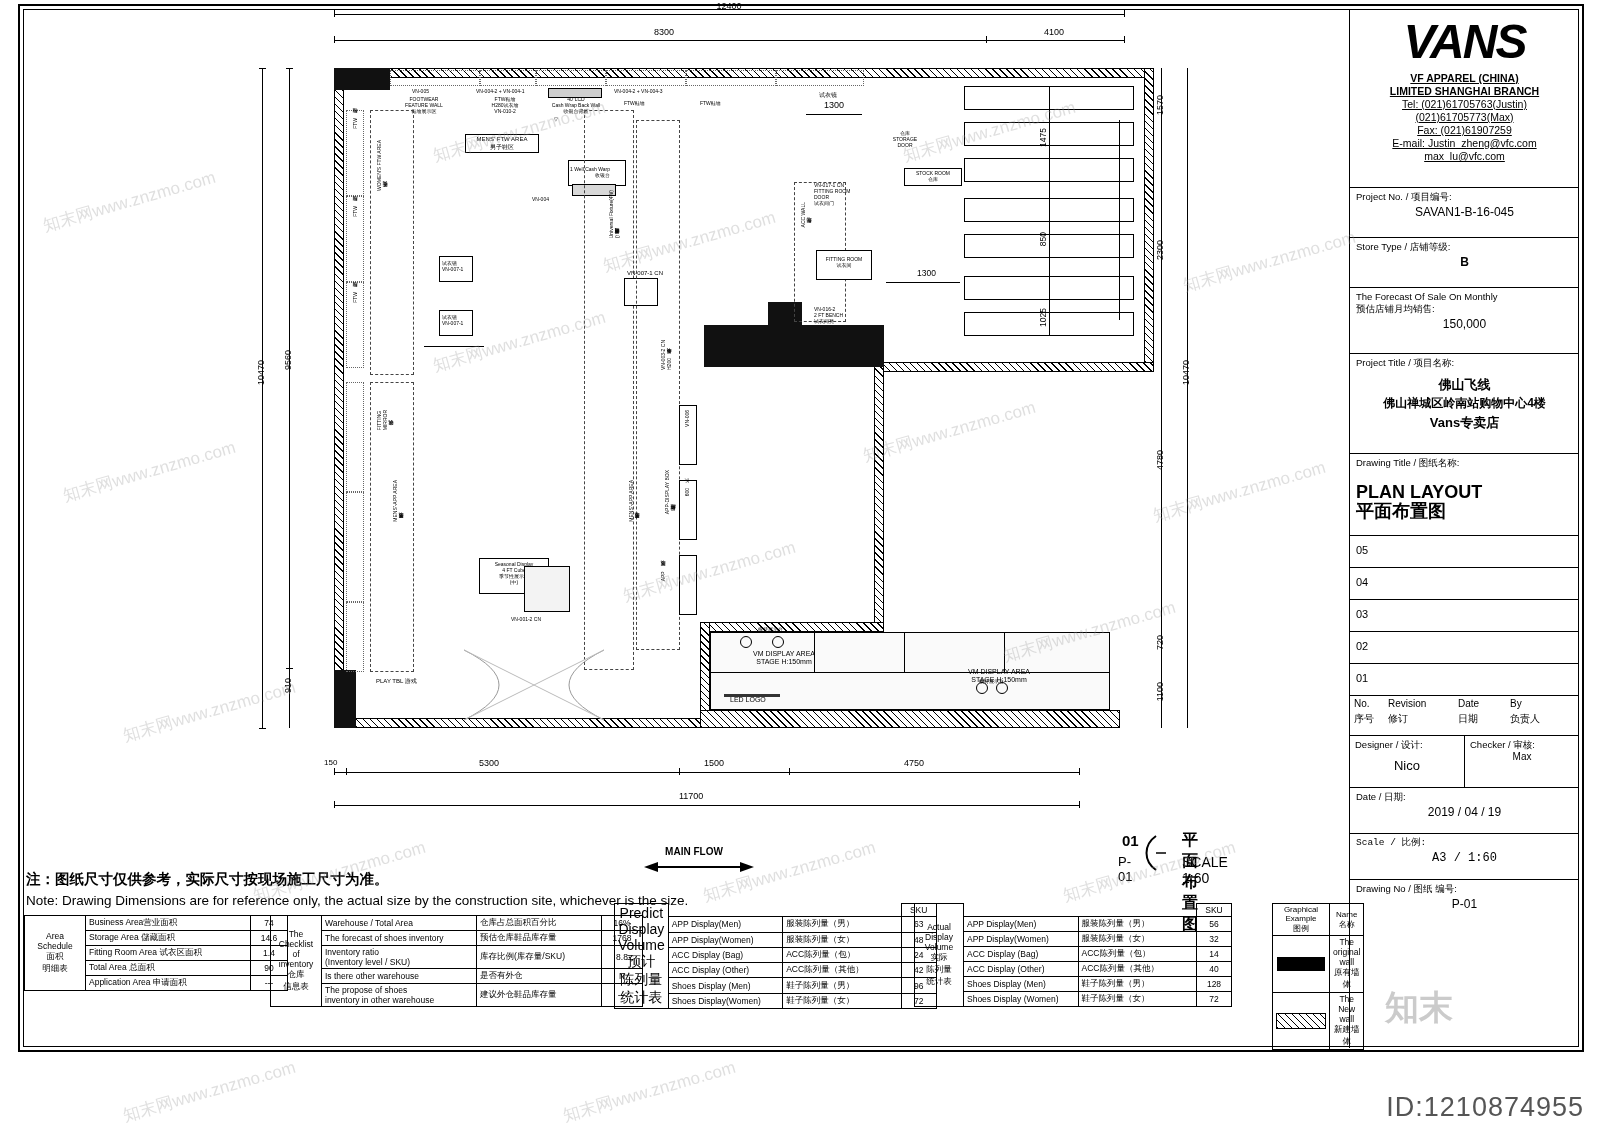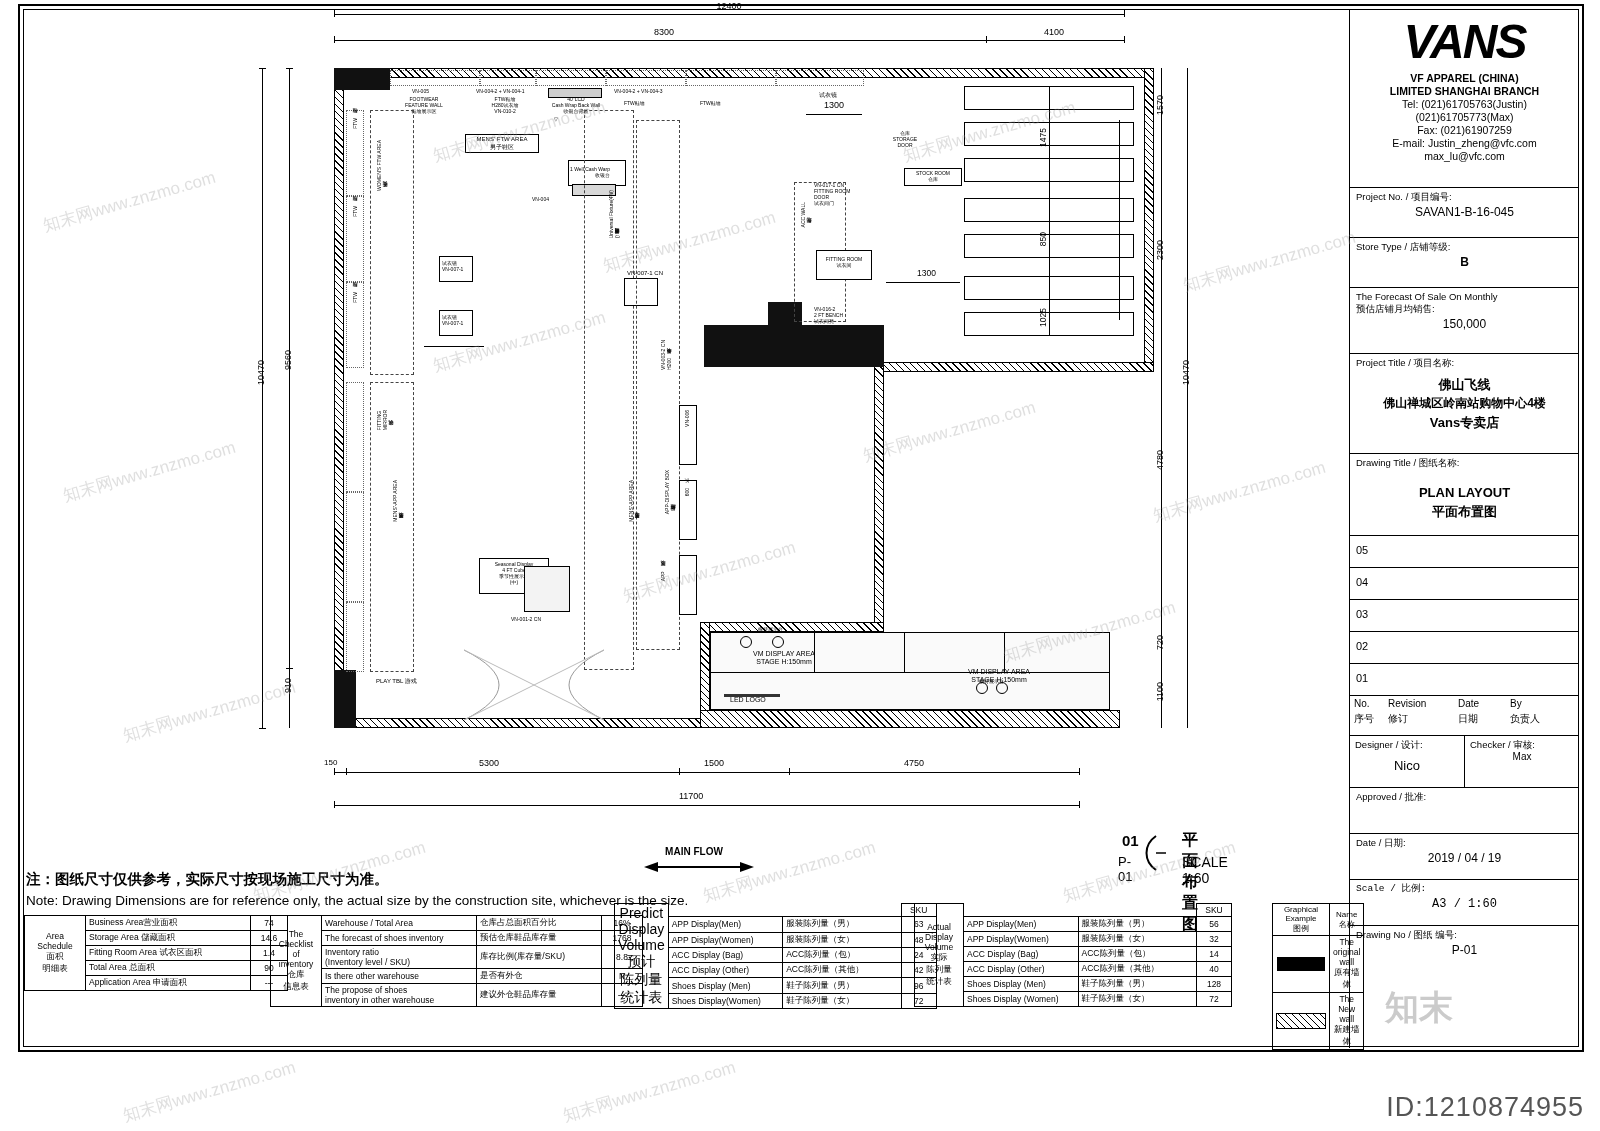--- a/index.html
+++ b/index.html
@@ -527,21 +527,21 @@
 新建墙体</td>
     </tr>
   </tbody>
     </table>
 </div>
 
 <div id="titleblock">
 
   <div class="tbrow" style="height:178px;padding-top:8px;">
     <div class="vanslogo">VANS</div>
-    <div style="text-align:center;font-size:10.5px;line-height:13px;margin-top:6px;">
+    <div style="text-align:center;font-size:10.5px;line-height:13px;margin-top:6px;text-decoration:underline;">
       <div class="bold">VF APPAREL (CHINA)</div>
       <div class="bold">LIMITED SHANGHAI BRANCH</div>
       <div>Tel: (021)61705763(Justin)</div>
       <div>(021)61705773(Max)</div>
       <div>Fax: (021)61907259</div>
       <div>E-mail: Justin_zheng@vfc.com</div>
       <div>max_lu@vfc.com</div>
     </div>
   </div>
 
@@ -565,21 +565,21 @@
     <div class="tblabel">Project  Title / 项目名称:</div>
     <div style="text-align:center;font-size:13px;line-height:19px;font-weight:bold;margin-top:6px;">
       <div>佛山飞线</div>
       <div style="font-size:12px;">佛山禅城区岭南站购物中心4楼</div>
       <div>Vans专卖店</div>
     </div>
   </div>
 
   <div class="tbrow" style="height:82px;">
     <div class="tblabel">Drawing Title / 图纸名称:</div>
-    <div style="text-align:center;font-size:13px;line-height:19px;font-weight:bold;margin-top:14px;">
+    <div style="font-size:18px;line-height:19px;font-weight:bold;margin-top:14px;">
       <div>PLAN LAYOUT</div>
       <div>平面布置图</div>
     </div>
   </div>
 
   <div class="tbrow" style="height:32px;padding-top:8px;font-size:11px;"><span>05</span></div>
   <div class="tbrow" style="height:32px;padding-top:8px;font-size:11px;"><span>04</span></div>
   <div class="tbrow" style="height:32px;padding-top:8px;font-size:11px;"><span>03</span></div>
   <div class="tbrow" style="height:32px;padding-top:8px;font-size:11px;"><span>02</span></div>
   <div class="tbrow" style="height:32px;padding-top:8px;font-size:11px;"><span>01</span></div>
@@ -605,24 +605,20 @@
         <div class="tblabel">Designer / 设计:</div>
         <div style="text-align:center;font-size:13px;margin-top:7px;">Nico</div>
       </div>
       <div style="flex:1;padding:3px 5px;box-sizing:border-box;">
         <div class="tblabel">Checker / 审核:</div>
         <div style="text-align:center;font-size:10px;">Max</div>
       </div>
     </div>
   </div>
 
-  <div class="tbrow" style="height:46px;">
-    <div class="tblabel">Approved / 批准:</div>
-    <div class="tbval"></div>
-  </div>
 
   <div class="tbrow" style="height:46px;">
     <div class="tblabel">Date / 日期:</div>
     <div class="tbval">2019 / 04 / 19</div>
   </div>
 
   <div class="tbrow" style="height:46px;font-family:Liberation Mono, monospace;">
     <div class="tblabel">Scale / 比例:</div>
     <div class="tbval">A3 / 1:60</div>
   </div>

